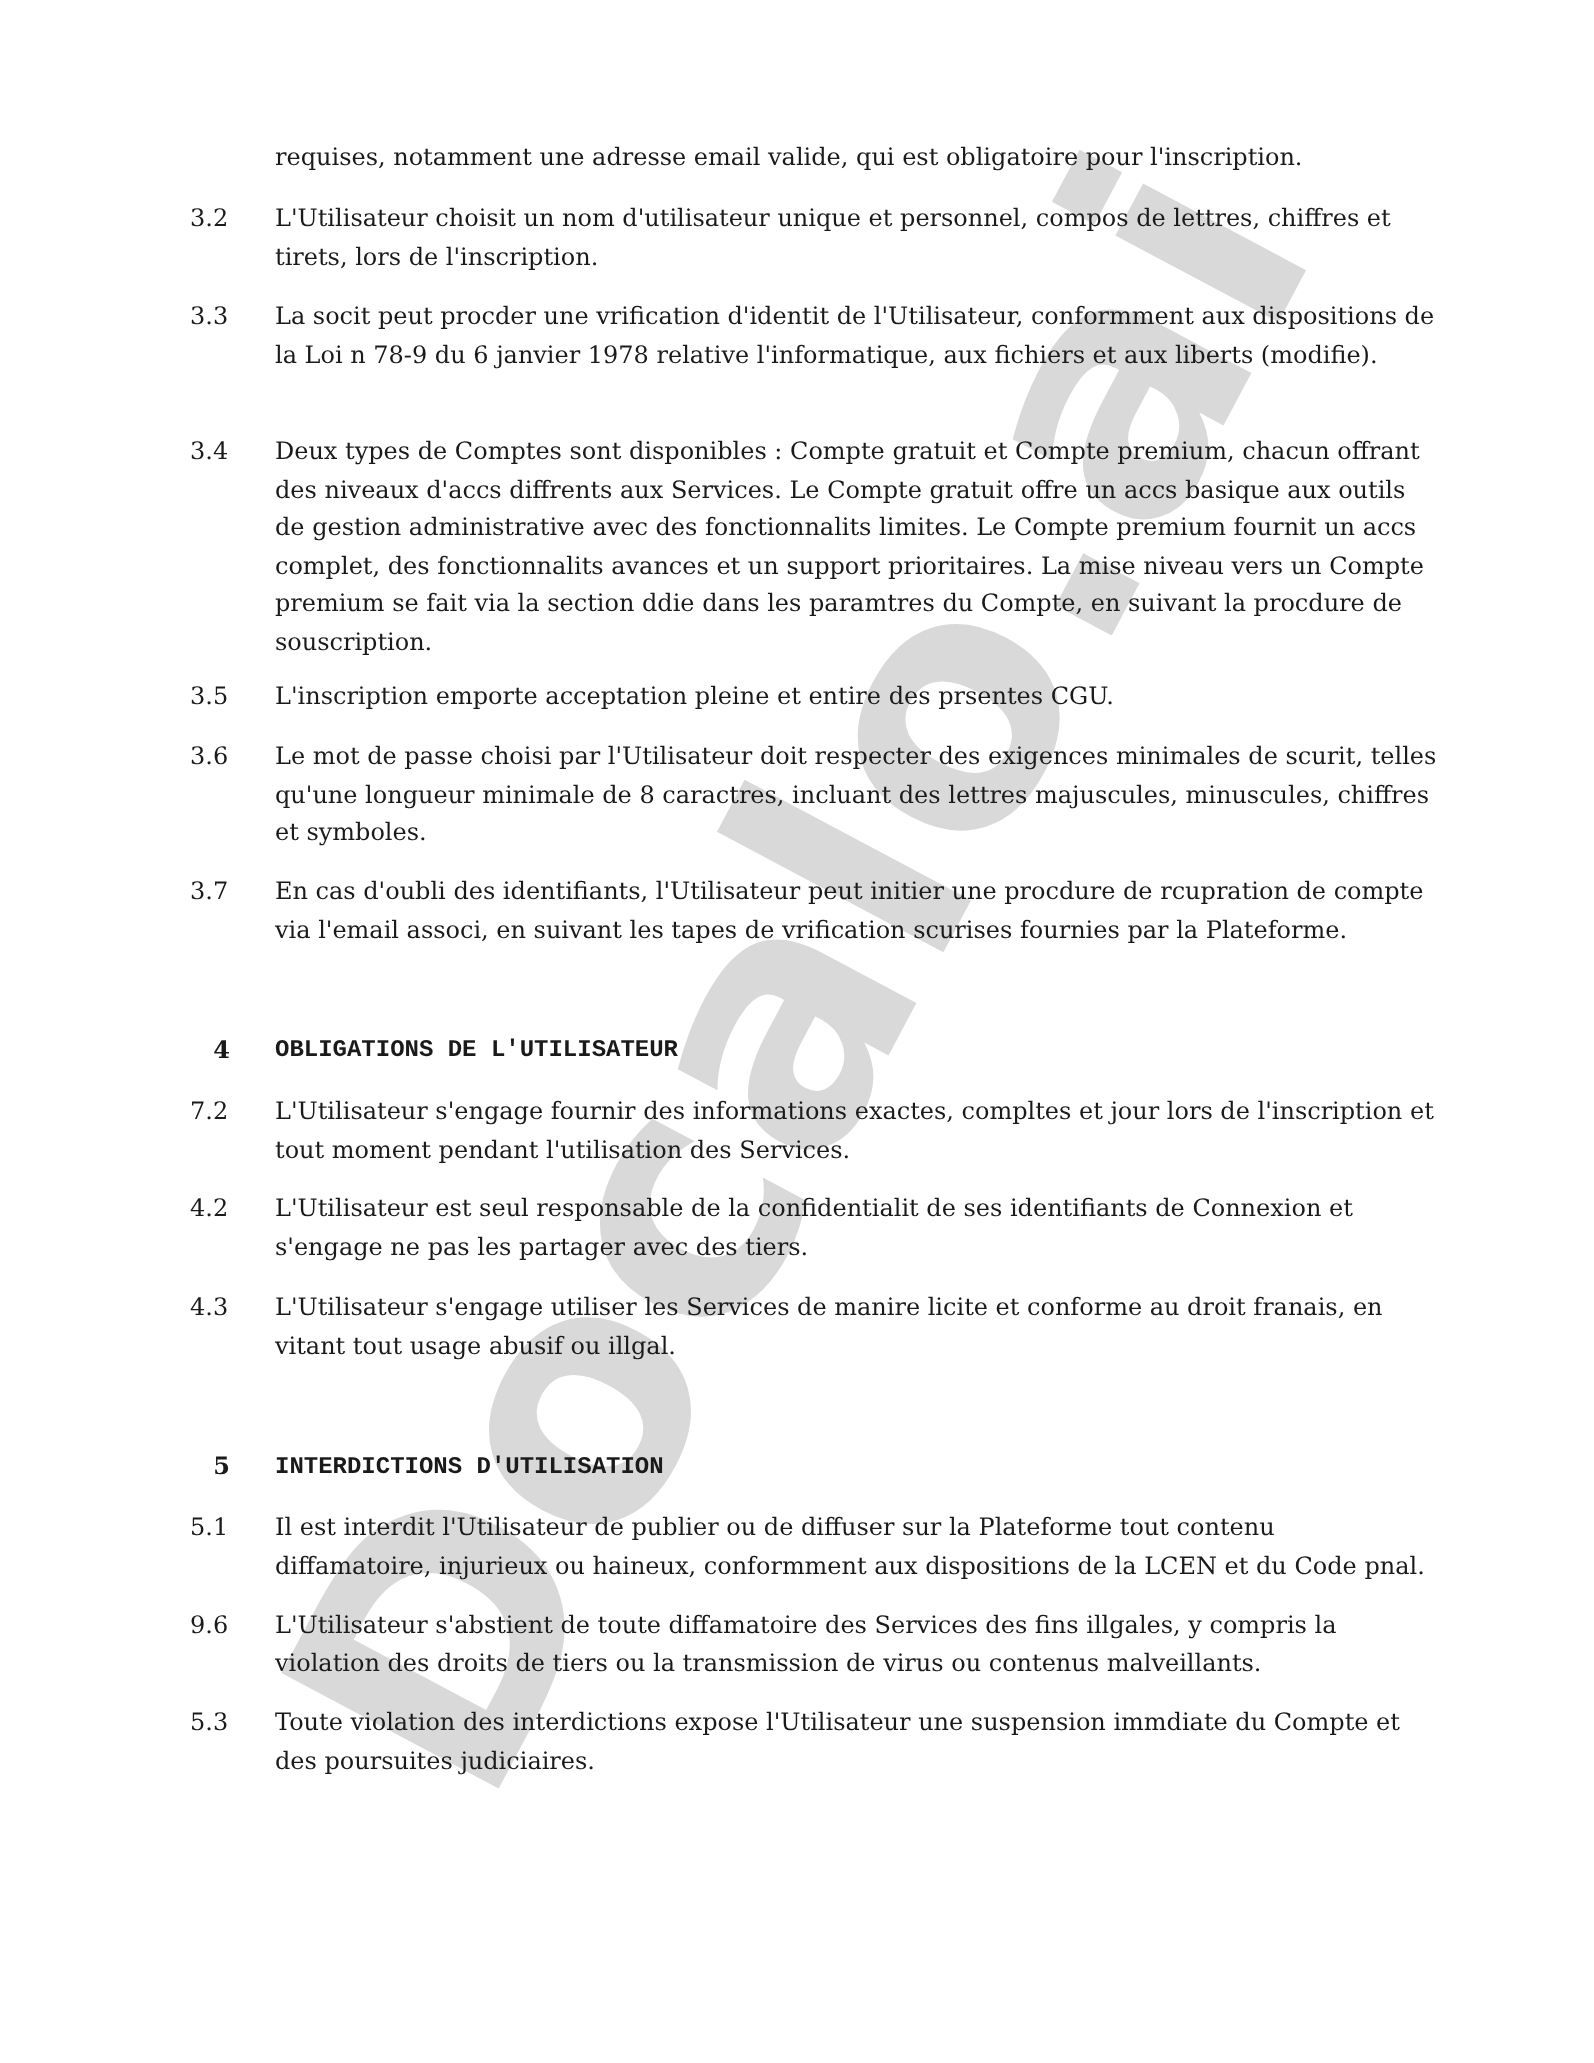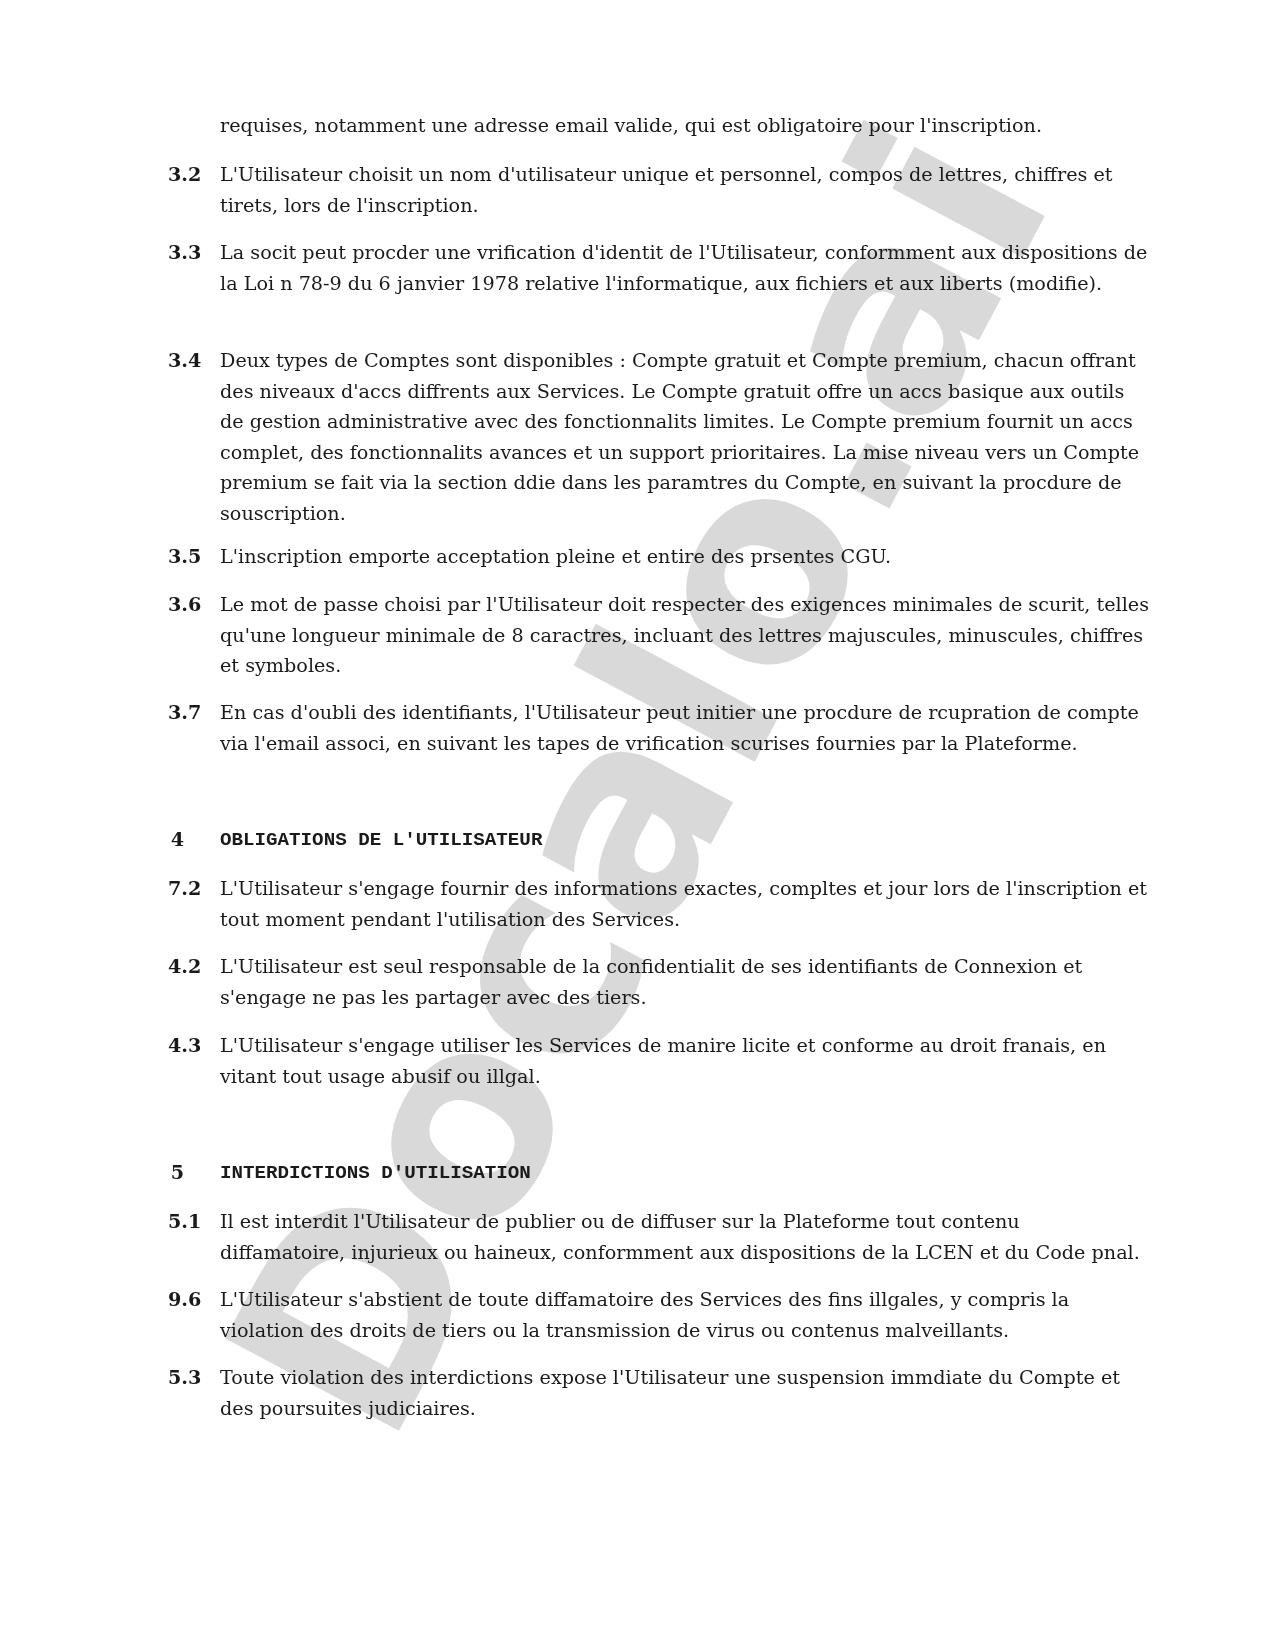--- a/index.html
+++ b/index.html
@@ -22,21 +22,21 @@
       letter-spacing: 2px;
       color: #d9d9d9;
       white-space: nowrap;
       z-index: 0;
       pointer-events: none;
       user-select: none;
     }
     .content { position: relative; z-index: 1; }
     .para { position: absolute; left: 0; width: 1275px; }
     .num {
-      position: absolute; left: 168px; width: 40px; font-weight: bold;
+      position: absolute; left: 152px; width: 40px;
     }
     .text {
       position: absolute; left: 220px; width: 930px;
     }
     .heading .num { left: 152px; width: 32px; text-align: right; font-weight: bold; }
     .heading .text { font-weight: bold; font-family: Liberation Mono, monospace; }
   </style>
 </head>
 <body>
 

